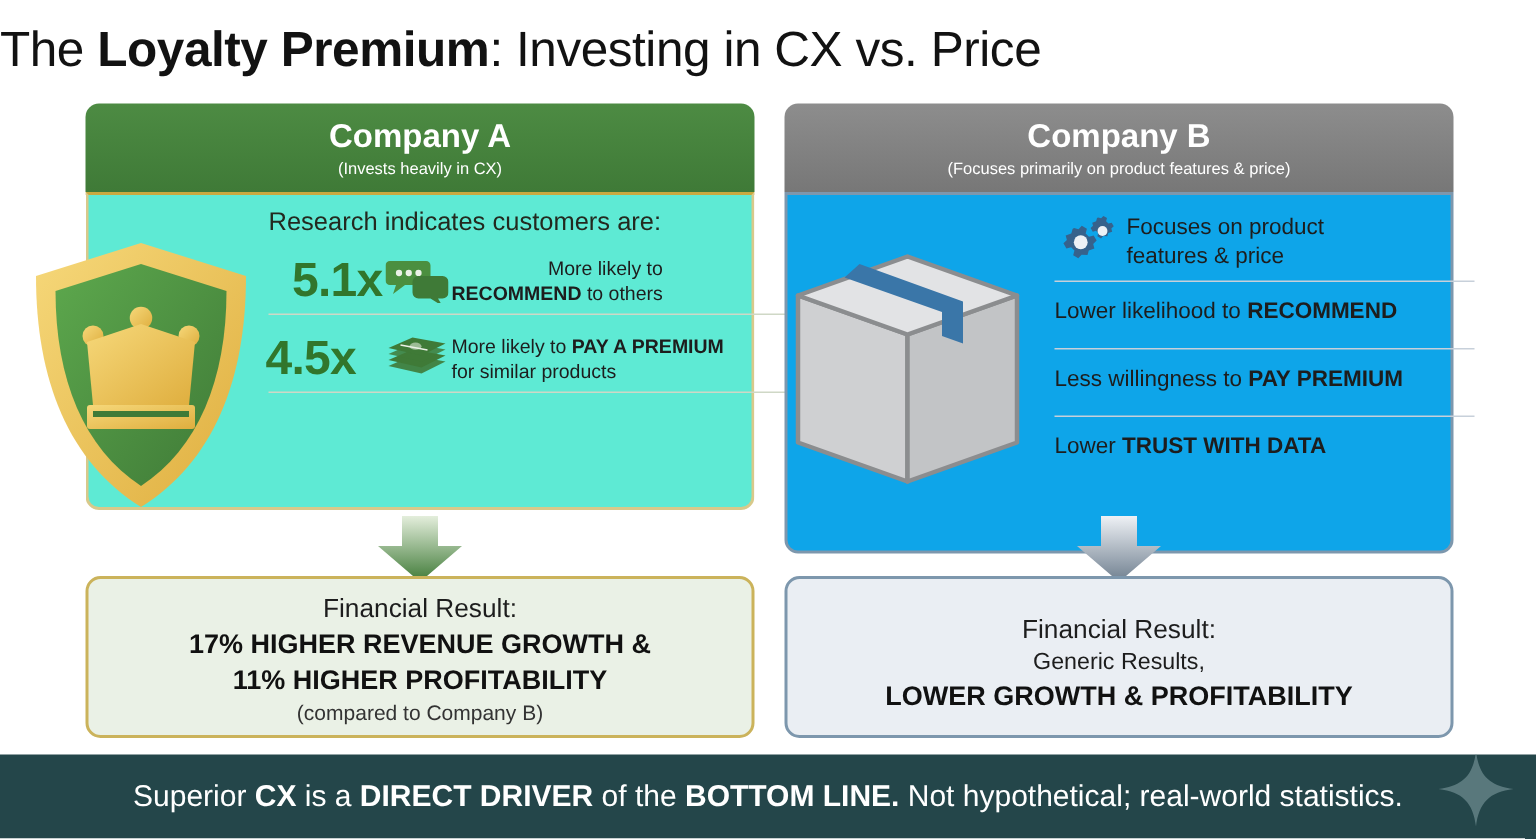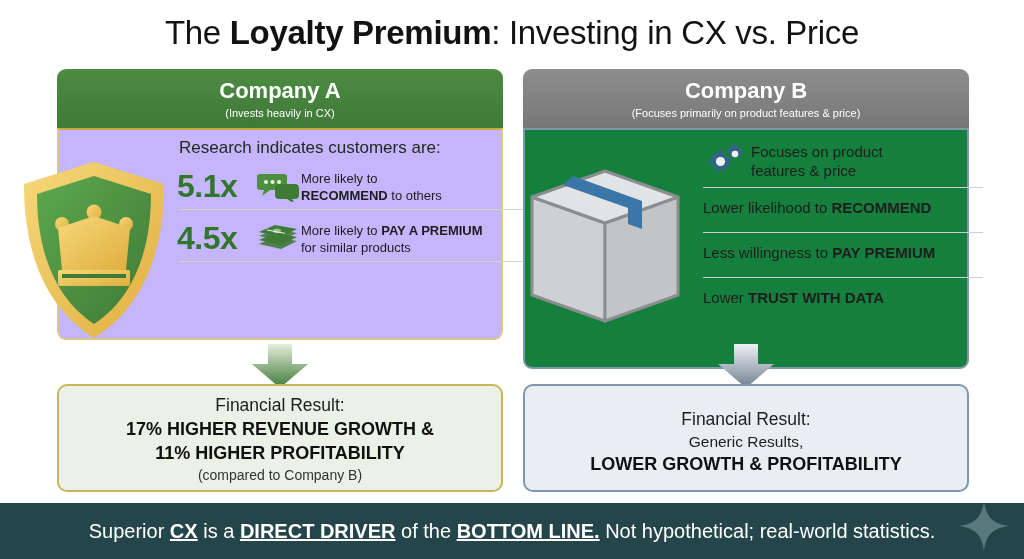--- a/index.html
+++ b/index.html
@@ -7,21 +7,21 @@
     width: 1024px; height: 559px;
     background: #ffffff;
     font-family: "Liberation Sans", sans-serif;
     overflow: hidden;
   }
   #stage { position: relative; width: 1024px; height: 559px; background: #fff; }
 
   
   .title {
     position: absolute; left: 0; top: 13px; width: 1024px;
-    text-align: center;
+    text-align: left;
     font-size: 33px; line-height: 40px; color: #121212;
     letter-spacing: -0.3px;
     white-space: nowrap;
   }
   .title .b { font-weight: bold; }
 
   
   .card { position: absolute; }
 
   .card-head {
@@ -35,27 +35,27 @@
   .card-head .csub   { font-size: 11px; line-height: 19px; font-weight: normal; }
 
   .card-a .card-head { background: linear-gradient(180deg,#4d8b43 0%,#3f7a37 100%); }
   .card-b .card-head { background: linear-gradient(180deg,#8d8d8d 0%,#777777 100%); }
 
   .card-body {
     border-radius: 0 0 9px 9px;
     position: relative;
   }
   .card-a .card-body {
-    background: #c4b5fd;
+    background: #5eead4;
     border: 2px solid #d8c98a;
     border-top: 2px solid #caa93f;
     height: 212px;
   }
   .card-b .card-body {
-    background: #15803d;
+    background: #0ea5e9;
     border: 2px solid #7d97ad;
     height: 241px;
   }
 
   
   .a-intro {
     position: absolute; left: 120px; top: 8px;
     font-size: 17px; color: #23291f;
   }
   .a-row {
@@ -110,21 +110,21 @@
   .footer {
     position: absolute; left: 0; top: 503px; width: 1024px; height: 56px;
     background: #24464a;
     overflow: hidden;
   }
   .footer .ftext {
     position: absolute; left: 0; top: 14px; width: 1024px;
     text-align: center; color: #ffffff;
     font-size: 20px; line-height: 28px; white-space: nowrap;
   }
-  .footer .ftext .b { font-weight: bold; text-decoration: underline; }
+  .footer .ftext .b { font-weight: bold; }
   .spark { position: absolute; right: 13px; top: -4px; }
 
   
   .hero { position: absolute; }
 </style>
 </head>
 <body>
 
 <div id="stage">
 
@@ -136,21 +136,21 @@
 
     <div class="card-head">
       <div class="ctitle">Company A</div>
       <div class="csub">(Invests heavily in CX)</div>
     </div>
 
     <div class="card-body">
 
       <div class="a-intro">Research indicates customers are:</div>
 
-      <div class="a-row" style="top:38px;">
+      <div class="a-row" style="top:38px;text-align:right;">
         <div class="a-mult">5.1x</div>
         <div class="a-icon">
           <svg width="42" height="30" viewBox="0 0 42 30">
             <path d="M3 3h24a3 3 0 0 1 3 3v10a3 3 0 0 1-3 3H13l-8 6 2-6H3a3 3 0 0 1-3-3V6a3 3 0 0 1 3-3z" fill="#4b8f3f" transform="translate(0,-1)"></path>
             <circle cx="9" cy="10" r="2.1" fill="#eaf1e6"></circle>
             <circle cx="15.5" cy="10" r="2.1" fill="#eaf1e6"></circle>
             <circle cx="22" cy="10" r="2.1" fill="#eaf1e6"></circle>
             <path d="M22 12h16a4 4 0 0 1 4 4v7a4 4 0 0 1-4 4h-3l3 5-8-5h-8a4 4 0 0 1-4-4v-7a4 4 0 0 1 4-4z" fill="#3f7a37"></path>
           </svg>
         </div>

